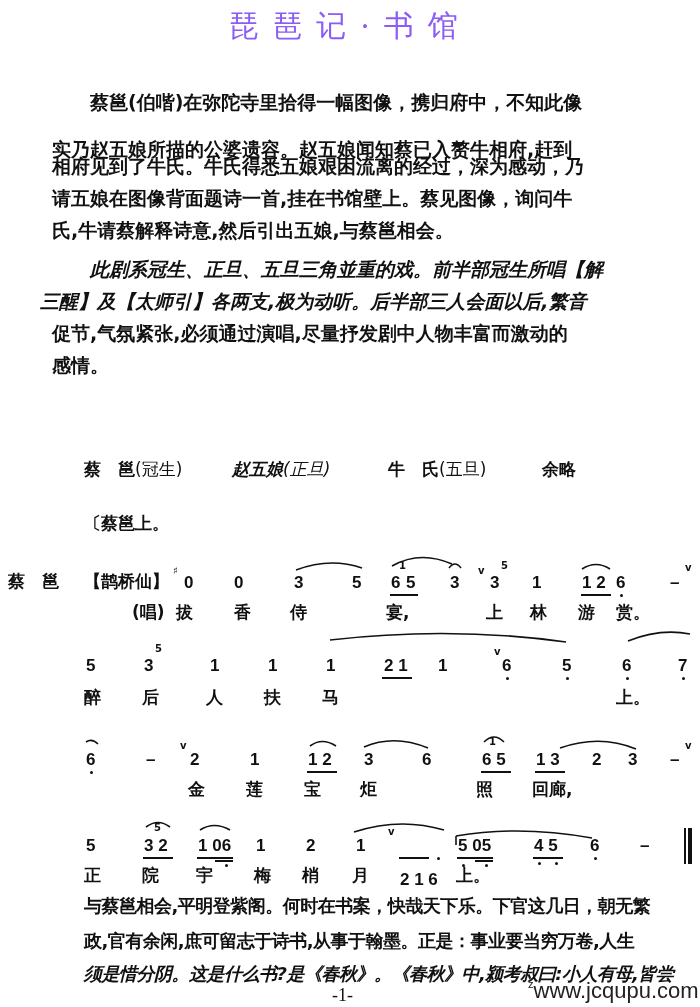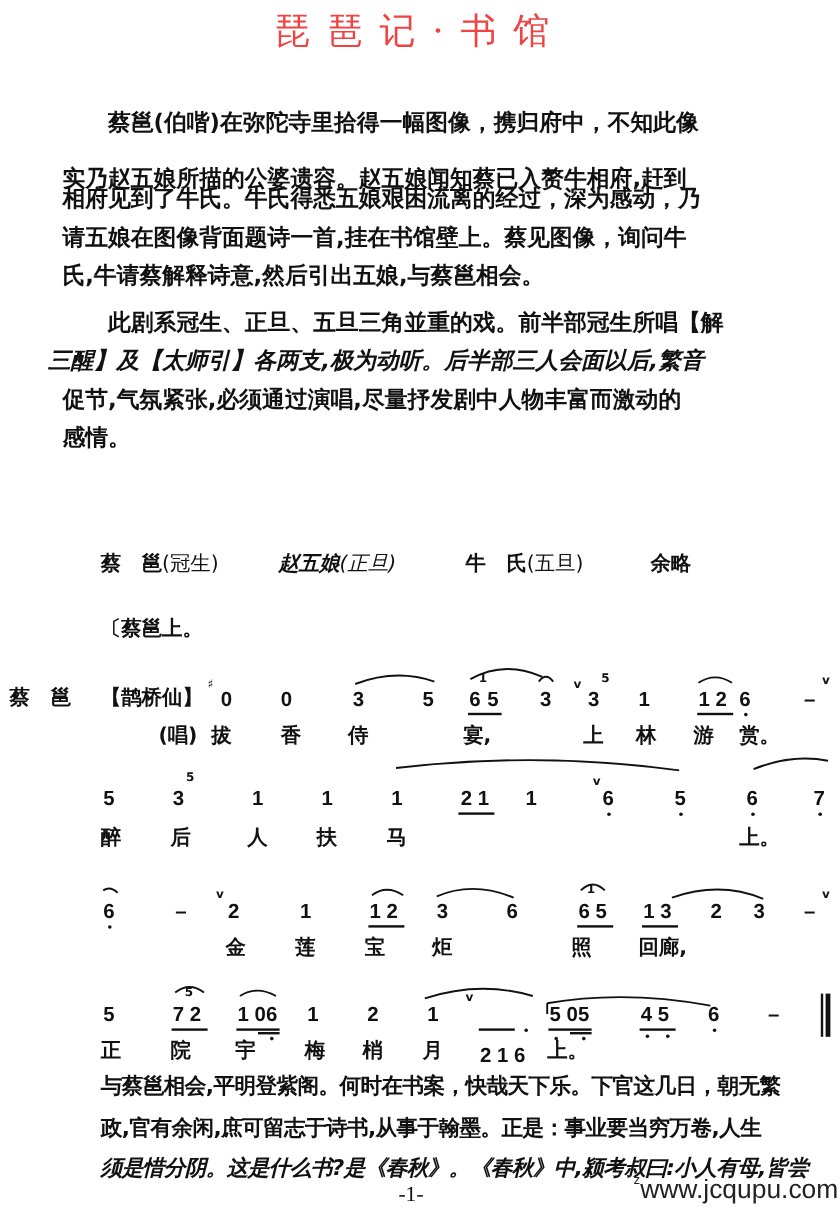--- a/index.html
+++ b/index.html
@@ -1,20 +1,20 @@
 <!DOCTYPE html>
 <html><head>
 <meta charset="utf-8">
 <style>
   html, body { margin:0; padding:0; background:#ffffff; }
   body { width:700px; height:1007px; position:relative; overflow:hidden;
          font-family:"DejaVu Sans", "Liberation Sans", sans-serif; color:#111; }
   .abs { position:absolute; white-space:nowrap; }
   .title { left:0; width:700px; top:6px; text-align:center; font-size:30px; letter-spacing:14px;
-           font-family:"DejaVu Serif","Liberation Serif",serif; font-weight:normal; color:#ef4444; }
+           font-family:"DejaVu Serif","Liberation Serif",serif; font-weight:normal; color:#8b5cf6; }
   .para { font-size:19px; font-weight:bold; line-height:32px; color:#111; }
   .cast { font-size:17px; font-weight:bold; }
   .n { font-size:17px; font-weight:bold; font-family:"Liberation Sans","DejaVu Sans",sans-serif; }
   .ly { font-size:17px; font-weight:bold; }
   .sm { font-size:10px; font-weight:bold; }
   .ul { position:absolute; height:1.5px; background:#111; }
   .dot { position:absolute; width:3px; height:3px; border-radius:50%; background:#111; }
   .bar { position:absolute; background:#111; }
   svg.arcs { position:absolute; left:0; top:0; }
   .footer-page { font-family:"Liberation Serif","DejaVu Serif",serif; font-size:18px; }
@@ -27,21 +27,21 @@
 
 <div>
   <div class="abs para" style="left:90px;top:86px;">蔡邕(伯喈)在弥陀寺里拾得一幅图像，携归府中，不知此像</div>
   <div class="abs para" style="left:52px;top:118px;margin-top:15px;">实乃赵五娘所描的公婆遗容。赵五娘闻知蔡已入赘牛相府,赶到</div>
   <div class="abs para" style="left:52px;top:150px;">相府见到了牛氏。牛氏得悉五娘艰困流离的经过，深为感动，乃</div>
   <div class="abs para" style="left:52px;top:182px;">请五娘在图像背面题诗一首,挂在书馆壁上。蔡见图像，询问牛</div>
   <div class="abs para" style="left:52px;top:214px;">氏,牛请蔡解释诗意,然后引出五娘,与蔡邕相会。</div>
 </div>
 
 <div>
-  <div class="abs para" style="left:90px;top:253px;">此剧系冠生、正旦、五旦三角並重的戏。前半部冠生所唱【解</div>
+  <div class="abs para" style="left:90px;top:253px;font-style:italic;">此剧系冠生、正旦、五旦三角並重的戏。前半部冠生所唱【解</div>
   <div class="abs para" style="left:40px;top:285px;font-style:italic;">三醒】及【太师引】各两支,极为动听。后半部三人会面以后,繁音</div>
   <div class="abs para" style="left:52px;top:317px;">促节,气氛紧张,必须通过演唱,尽量抒发剧中人物丰富而激动的</div>
   <div class="abs para" style="left:52px;top:349px;">感情。</div>
 </div>
 
 <div>
   <div class="abs cast" style="left:84px;top:458px;">
     <span>蔡　邕</span><span style="font-weight:normal">(冠生)</span>
   </div>
   <div class="abs cast" style="left:232px;top:458px;font-style:italic;">
@@ -175,21 +175,21 @@
   <div class="abs ly" style="left:188px;top:778px;">金</div>
   <div class="abs ly" style="left:246px;top:778px;">莲</div>
   <div class="abs ly" style="left:304px;top:778px;">宝</div>
   <div class="abs ly" style="left:360px;top:778px;">炬</div>
   <div class="abs ly" style="left:476px;top:778px;">照</div>
   <div class="abs ly" style="left:532px;top:778px;">回廊,</div>
 </div>
 
 <div>
   <div class="abs n" style="left:86px;top:836px;">5</div>
-  <div class="abs n" style="left:144px;top:836px;">7 2</div>
+  <div class="abs n" style="left:144px;top:836px;">3 2</div>
   <div class="abs sm" style="left:154px;top:822px;">5</div>
   <div class="ul" style="left:143px;top:857px;width:30px;"></div>
   <div class="abs n" style="left:198px;top:836px;">1 06</div>
   <div class="ul" style="left:197px;top:857px;width:36px;"></div>
   <div class="ul" style="left:215px;top:860px;width:18px;"></div>
   <div class="dot" style="left:225px;top:864px;"></div>
   <div class="abs n" style="left:256px;top:836px;">1</div>
   <div class="abs n" style="left:306px;top:836px;">2</div>
   <div class="abs n" style="left:356px;top:836px;">1</div>
   <div class="abs sm" style="left:388px;top:826px;">v</div>

